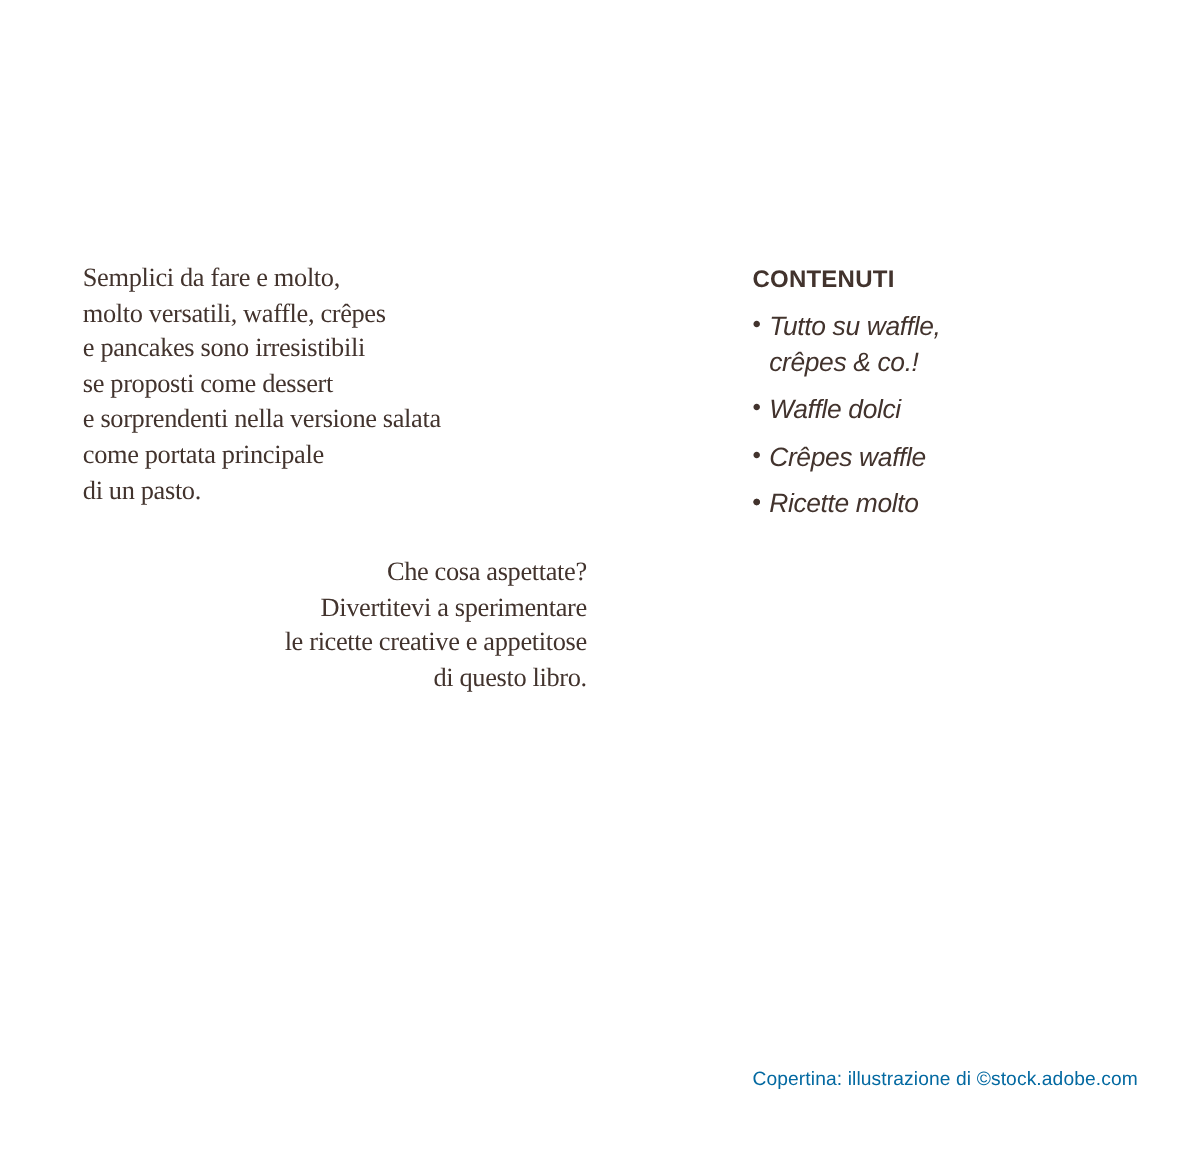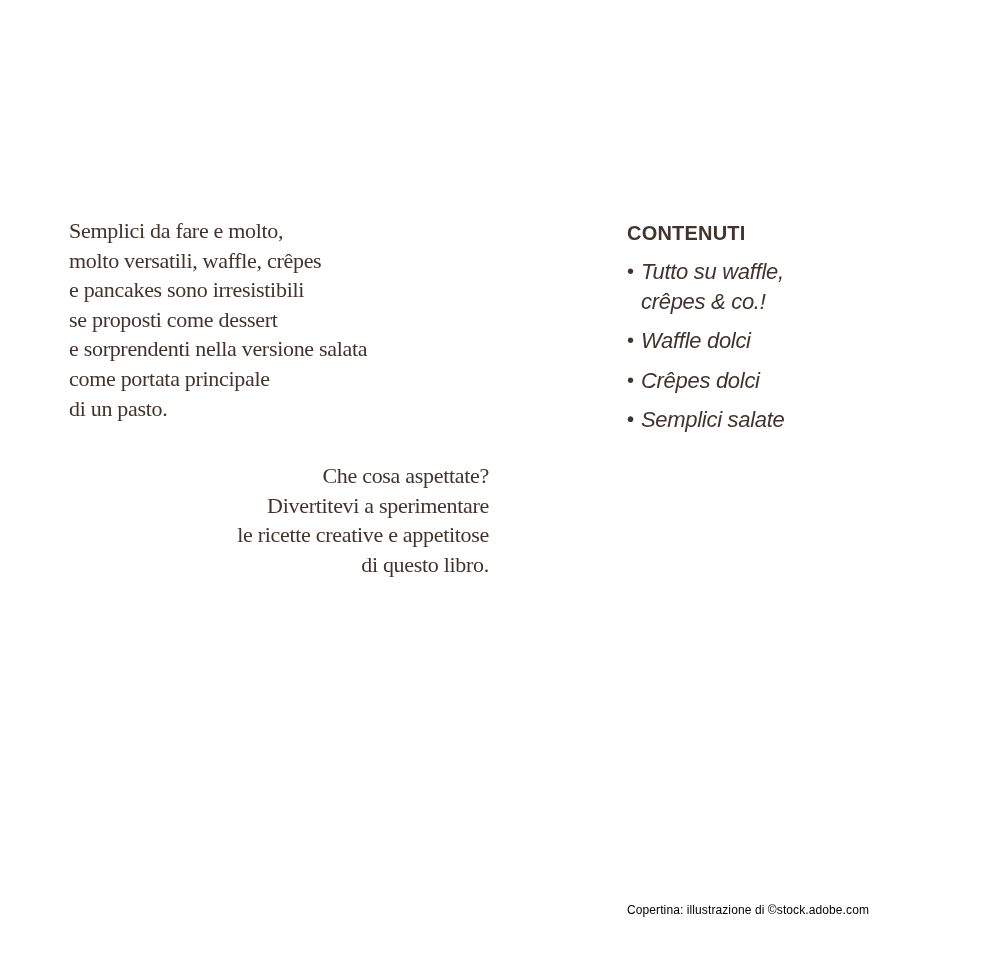--- a/index.html
+++ b/index.html
@@ -76,25 +76,24 @@
     line-height: 29.6px;
   }
   .item-text {
     white-space: pre-line;
     font-style: italic;
   }
   .cover-credit {
     position: absolute;
     left: 627px;
     top: 892px;
-    font-size: 12px;
+    font-size: 16px;
     line-height: 15px;
     letter-spacing: 0.1px;
-    color: #000000;
-    margin-top: 11px;
+    color: #0369a1;
   }
 </style>
 </head>
 <body>
 
 <div class="page">
 
   <div class="intro-column">
     <p>Semplici da fare e molto,
 molto versatili, waffle, crêpes
@@ -116,27 +115,27 @@
         <span class="bullet">•</span>
         <span class="item-text">Tutto su waffle,
 crêpes &amp; co.!</span>
       </li>
       <li>
         <span class="bullet">•</span>
         <span class="item-text">Waffle dolci</span>
       </li>
       <li>
         <span class="bullet">•</span>
-        <span class="item-text">Crêpes dolci</span>
+        <span class="item-text">Crêpes waffle</span>
       </li>
       <li>
         <span class="bullet">•</span>
       </li>
       <li>
         <span class="bullet">•</span>
-        <span class="item-text">Semplici salate</span>
+        <span class="item-text">Ricette molto</span>
       </li>
     </ul>
   </div>
 
   <div class="cover-credit">Copertina: illustrazione di ©stock.adobe.com</div>
 
 </div>
 
 </body></html>

